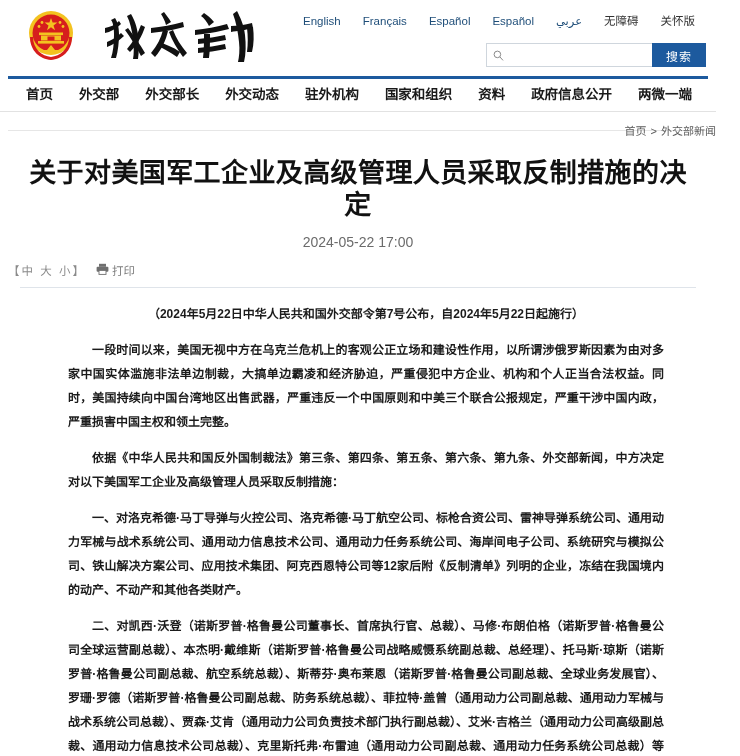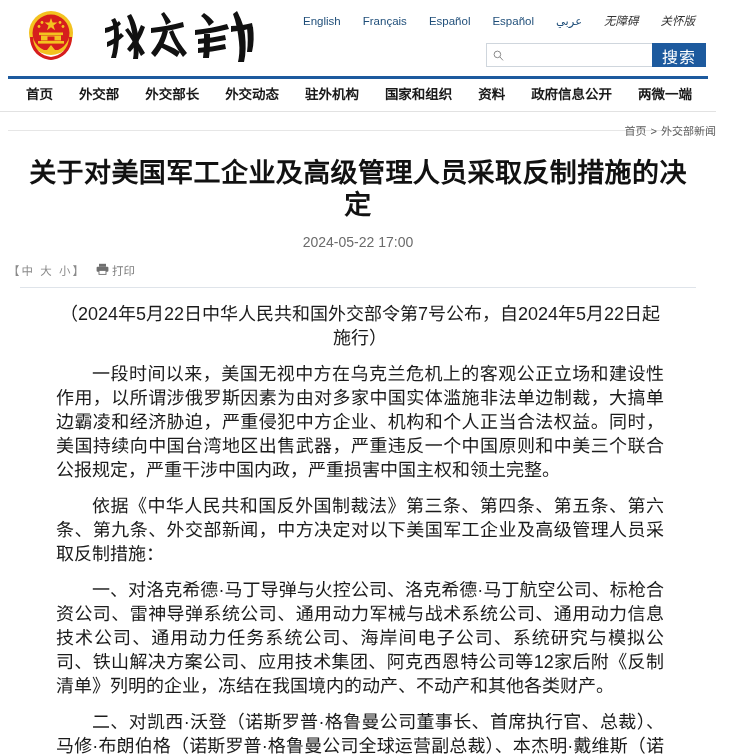--- a/index.html
+++ b/index.html
@@ -53,21 +53,21 @@
     font-size: 11.5px;
     color: #1a3a68;
   }
   .lang-bar a {
     color: #1f4e79;
     text-decoration: none;
     padding: 0 11px;
     white-space: nowrap;
     line-height: 14px;
   }
-  .lang-bar a.cn { color: #333; font-style: italic; }
+  .lang-bar a.cn { color: #333; }
 
   .search-row {
     position: absolute;
     right: 10px;
     top: 43px;
     display: flex;
     align-items: stretch;
     height: 24px;
   }
   .search-box {
@@ -89,21 +89,21 @@
     font-family: "Liberation Sans", sans-serif;
     color: #333;
     background: transparent;
     padding: 0 0 0 4px;
   }
   .search-btn {
     width: 54px;
     background: #1d5a9e;
     color: #fff;
     border: none;
-    font-size: 16px;
+    font-size: 12px;
     font-family: "Liberation Sans", sans-serif;
     cursor: pointer;
     letter-spacing: 1px;
   }
 
   
   .nav-top-rule {
     height: 3px;
     background: #1d5a9e;
     margin: 0 8px;
@@ -180,26 +180,27 @@
     height: 1px;
     background: #dfe4ea;
     margin: 9px 12px 0 12px;
   }
 
   .content {
     padding: 14px 44px 0 44px;
     box-sizing: border-box;
   }
   .content p {
-    margin: 0 0 12px 4px;
-    font-size: 18px;
+    margin: 0 0 12px 16px;
+    font-size: 12px;
     line-height: 24px;
     color: #1b1b1b;
     text-align: justify;
     text-justify: inter-ideograph;
+    font-weight: bold;
   }
   .content p.indent { text-indent: 2em; }
   .content p.center { text-align: center; text-indent: 0; }
 </style>
 </head>
 <body>
 
 <div class="page">
 
   <div class="header">

